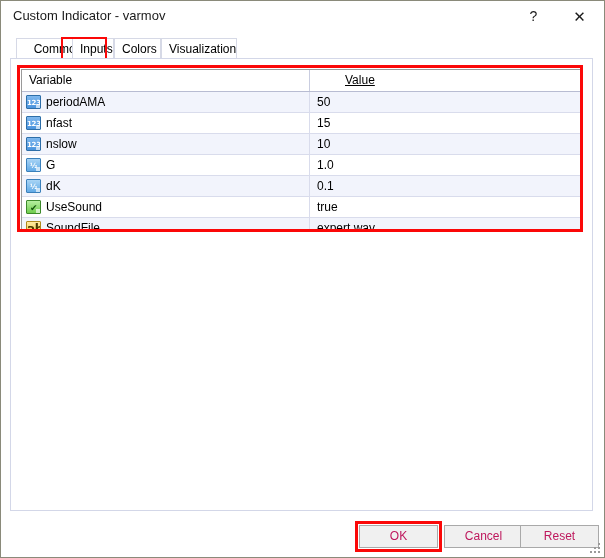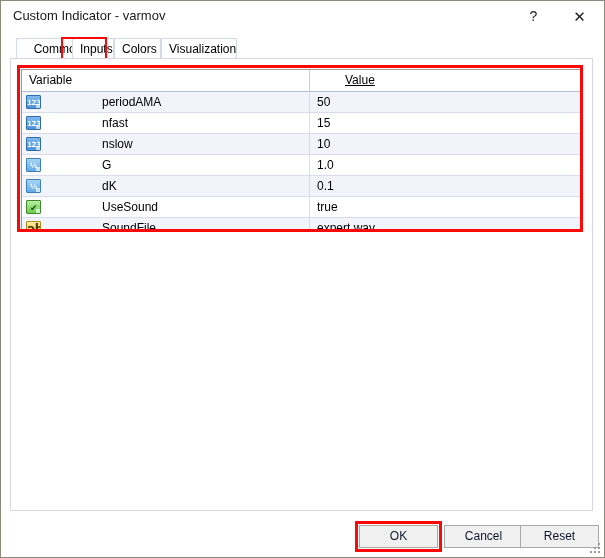--- a/index.html
+++ b/index.html
@@ -149,34 +149,33 @@
     background: #ffffff;
   }
   .grow.alt { background: #f2f4fc; }
   .cell {
     box-sizing: border-box;
     line-height: 20px;
     font-size: 12px;
     color: #000;
     white-space: nowrap;
     overflow: hidden;
-    gap: 48px;
   }
   .cell.var {
     width: 288px;
     border-right: 1px solid #d9dcec;
     padding-left: 4px;
     display: flex;
     align-items: center;
   }
   .cell.val {
     flex: 1;
     padding-left: 7px;
   }
-  .vname { margin-left: 13px; }
+  .vname { margin-left: 5px; }
 
   
   .tico {
     position: relative;
     width: 15px;
     height: 14px;
     flex: 0 0 15px;
     border-radius: 1px;
     box-sizing: border-box;
     font-size: 7px;
@@ -237,21 +236,21 @@
   .fbtn {
     position: absolute;
     top: 524px;
     width: 79px;
     height: 23px;
     box-sizing: border-box;
     border: 1px solid #a9a9a9;
     background: #f0f0f0;
     font-family: "Liberation Sans", sans-serif;
     font-size: 12px;
-    color: #0f172a;
+    color: #be185d;
     text-align: center;
     line-height: 21px;
     padding: 0;
     cursor: default;
   }
   #ok-btn     { left: 358px; }
   #cancel-btn { left: 443px; text-align: center; }
   #reset-btn  { left: 519px; }
 
   #ok-highlight {

